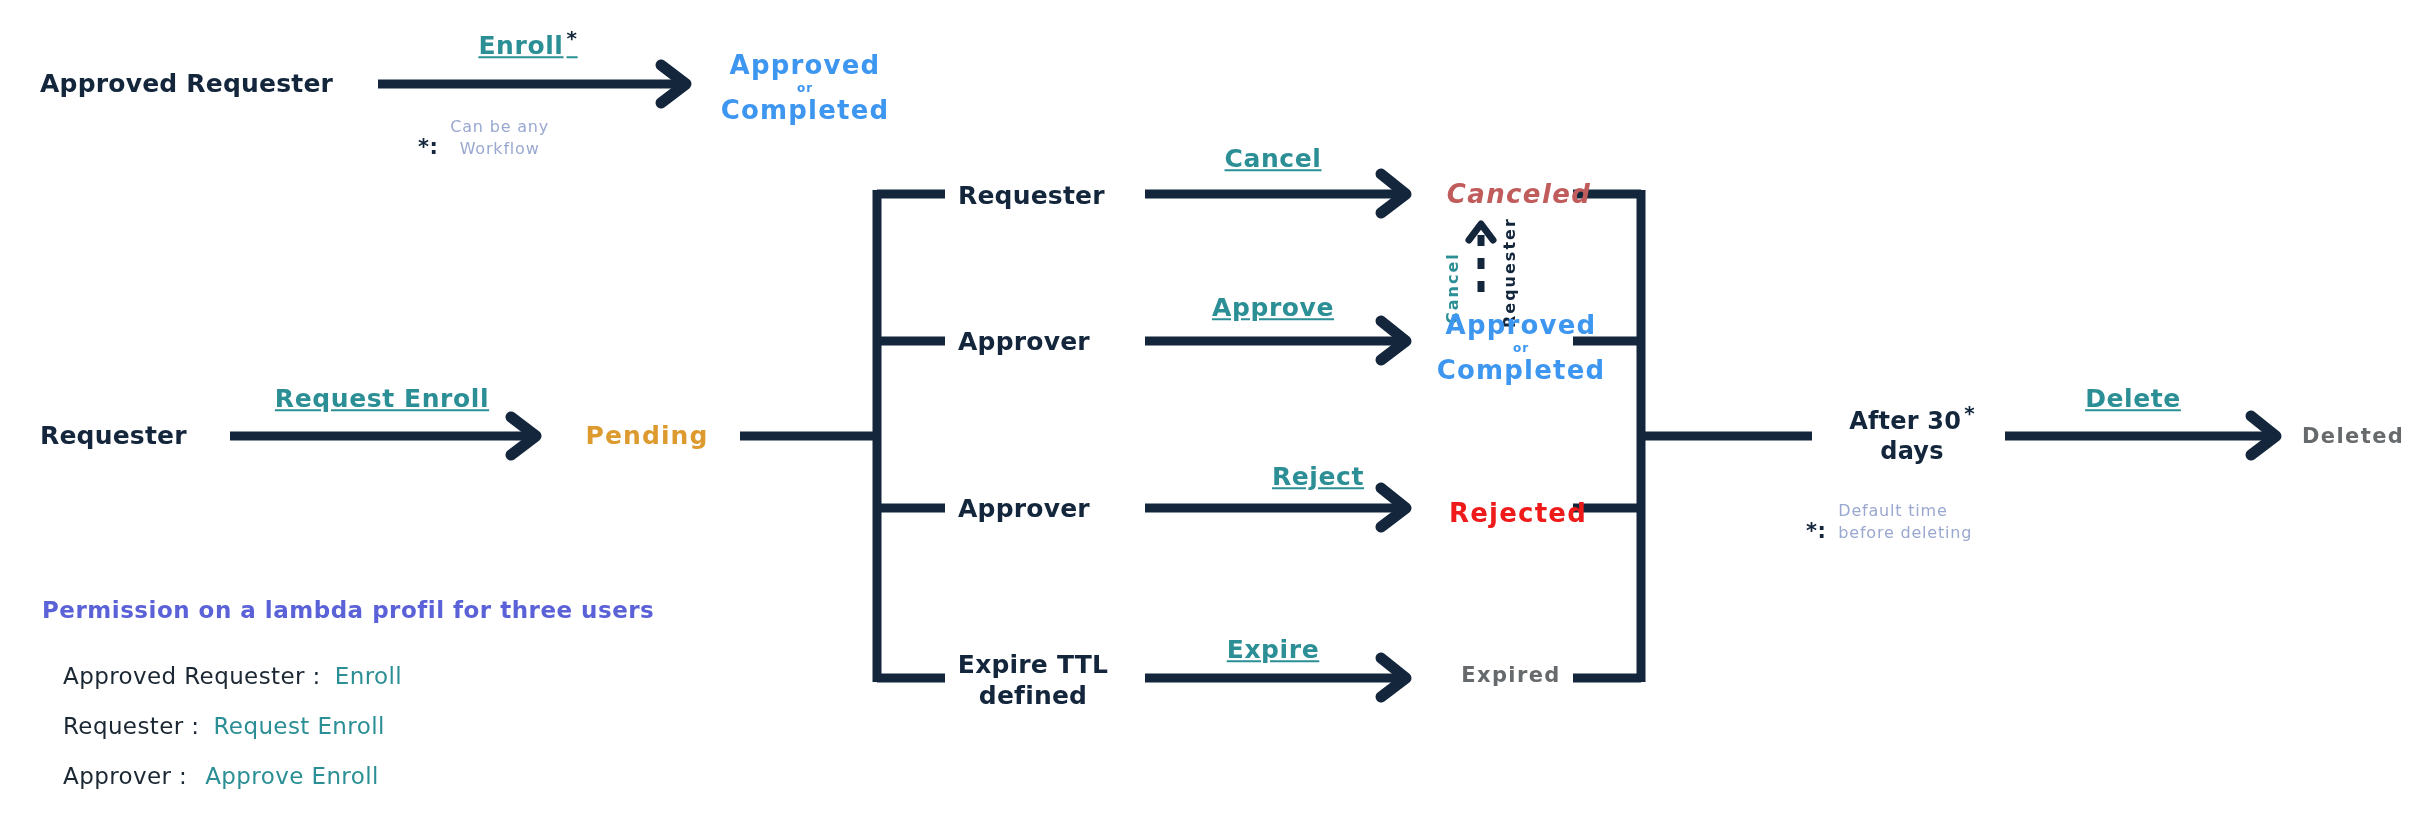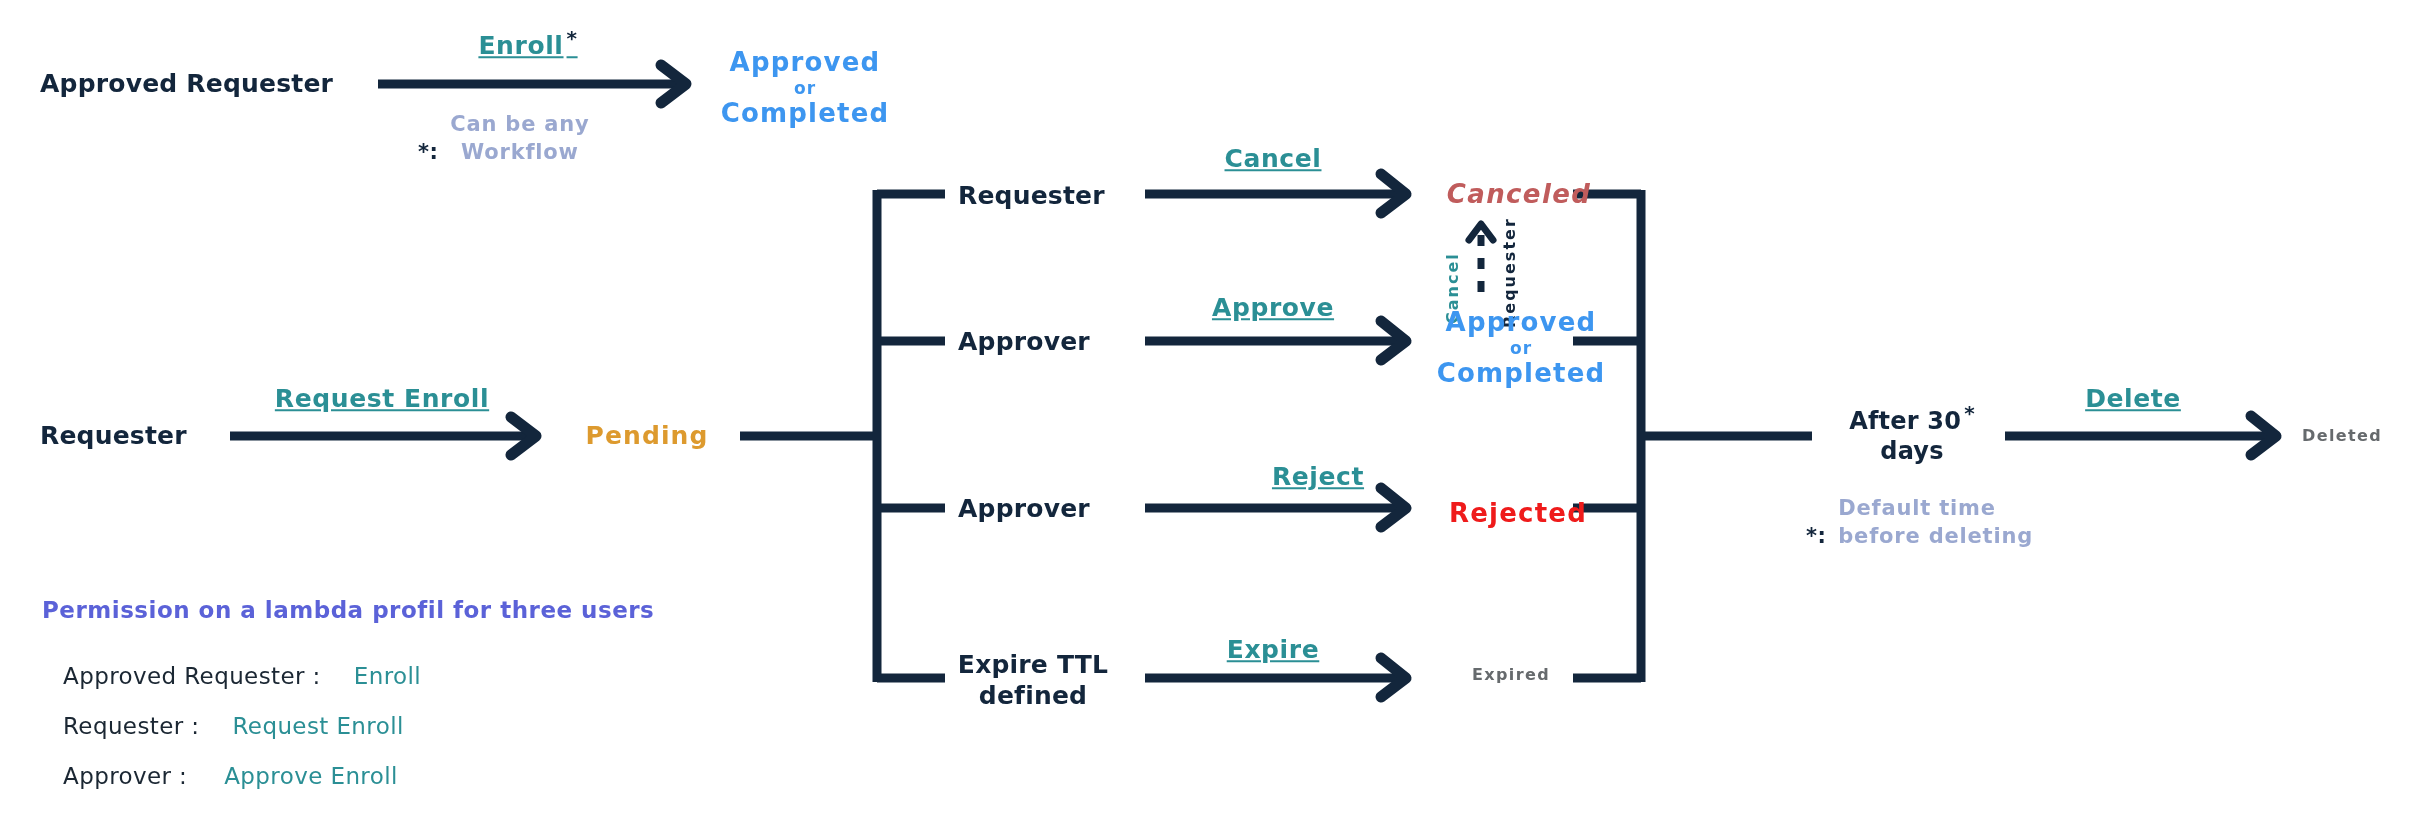--- a/index.html
+++ b/index.html
@@ -48,21 +48,21 @@
     text-decoration: underline;
   }
   .state-blue {
     color: #3d96f0;
     font-weight: 700;
     font-size: 26px;
     letter-spacing: 1.2px;
   }
   .state-blue .orword {
     display: block;
-    font-size: 17px;
+    font-size: 12px;
     font-weight: 700;
     letter-spacing: 1px;
   }
   .state-pending {
     color: #dd9a2e;
     font-weight: 700;
     font-size: 25px;
     letter-spacing: 1.1px;
   }
   .state-canceled {
@@ -74,27 +74,27 @@
   }
   .state-rejected {
     color: #ef1b1b;
     font-weight: 700;
     font-size: 26px;
     letter-spacing: 1.2px;
   }
   .state-gray {
     color: #666a6d;
     font-weight: 600;
-    font-size: 16px;
+    font-size: 21px;
     letter-spacing: 1.4px;
   }
   .note {
     color: #9aa8d0;
-    font-weight: 700;
-    font-size: 21px;
+    font-weight: 400;
+    font-size: 16px;
     letter-spacing: 0.8px;
     line-height: 1.35;
   }
   .note-star {
     color: #13263c;
     font-weight: 700;
     font-size: 21px;
   }
   .star-sup {
     color: #13263c;
@@ -133,21 +133,21 @@
   }
   .vert-requester {
     position: absolute;
     color: #13263c;
     font-weight: 700;
     font-size: 16px;
     letter-spacing: 2px;
     writing-mode: vertical-rl;
     transform: rotate(180deg);
   }
-  .legend-row { position: absolute; display: flex; align-items: flex-start; gap: 19px; }
+  .legend-row { position: absolute; display: flex; align-items: flex-start; }
 </style>
 </head>
 <body>
 
 <div id="canvas">
 
   <svg id="wires" viewBox="0 0 2428 819" width="2428" height="819" xmlns="http://www.w3.org/2000/svg">
     <defs>
       <style>
         .ln { stroke: #13263c; stroke-width: 9; fill: none; stroke-linecap: butt; }

